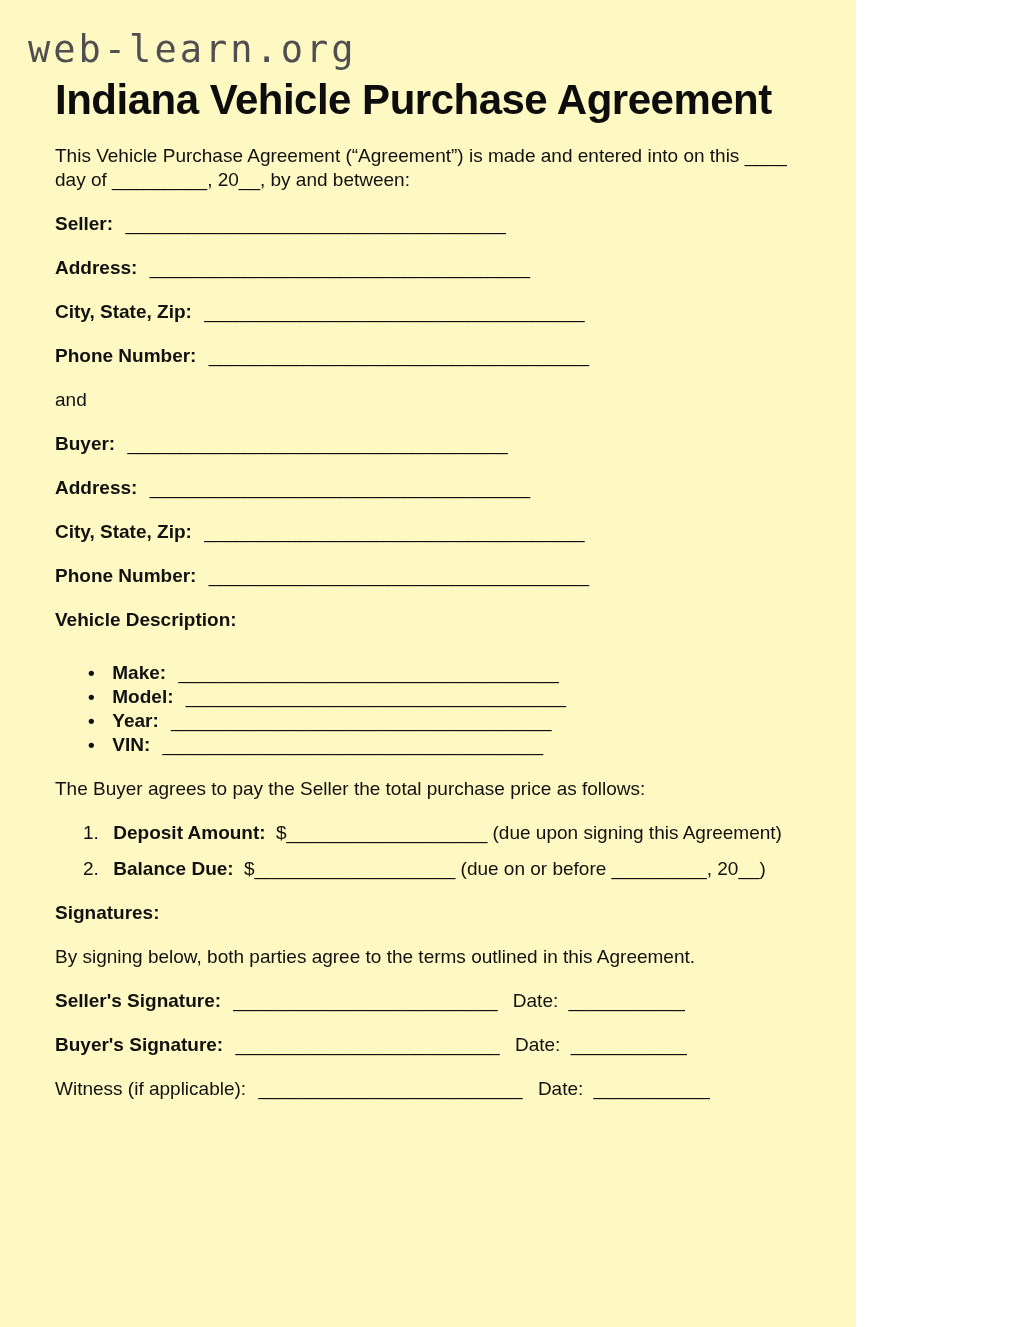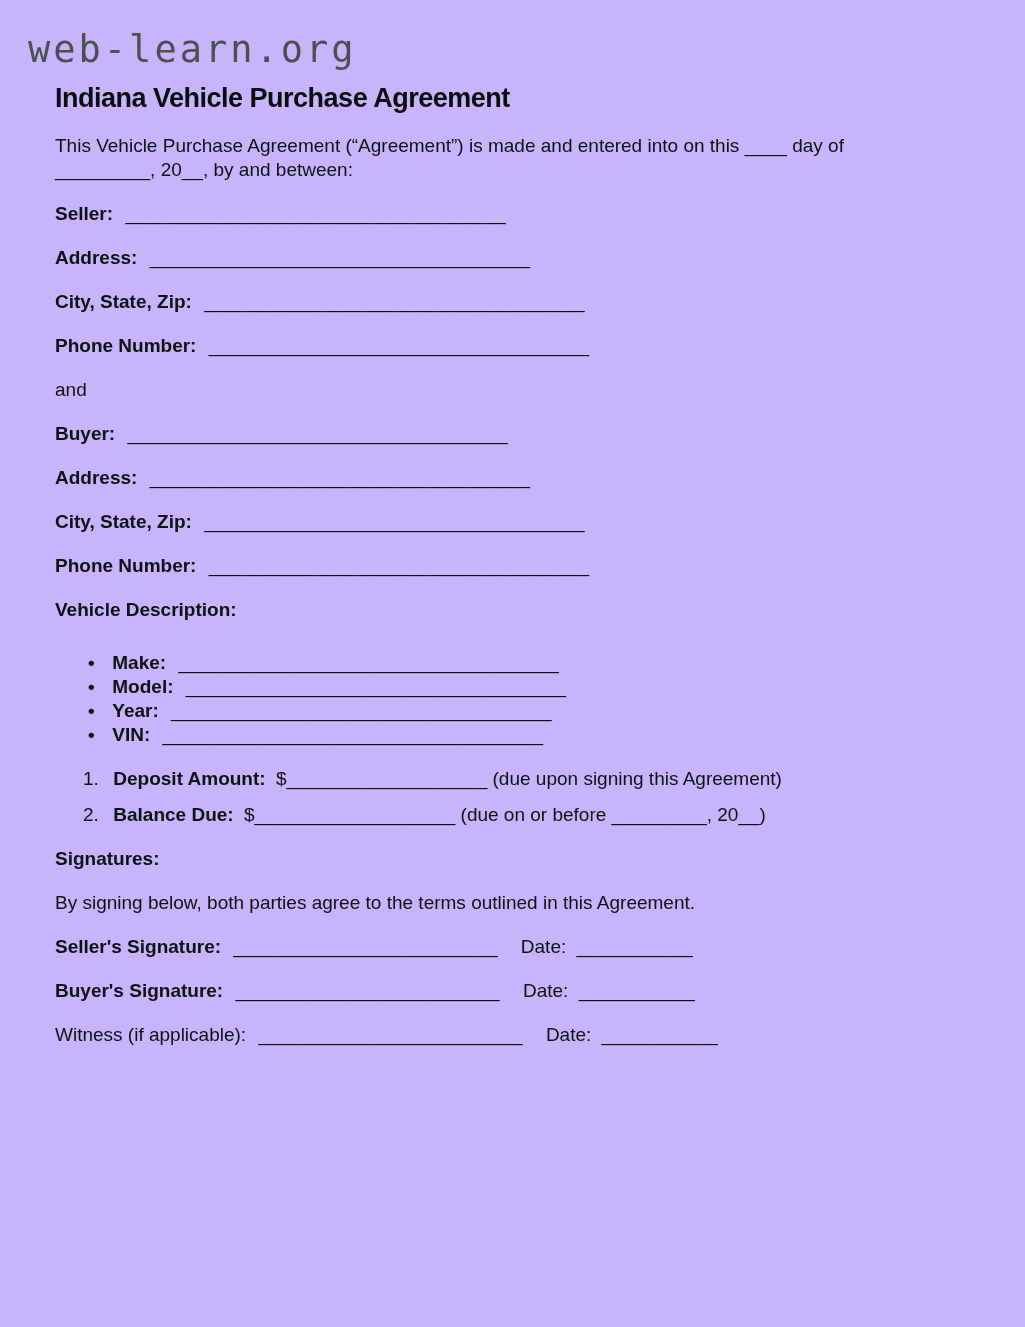--- a/index.html
+++ b/index.html
@@ -1,55 +1,55 @@
 <!DOCTYPE html>
 <html><head>
 <meta charset="utf-8">
 <style>
   * { margin: 0; padding: 0; box-sizing: border-box; }
   html, body { background: #ffffff; }
   .page {
-    width: 1025px;
+    width: 856px;
     height: 1327px;
-    background: #c4b5fd;
+    background: #fef9c3;
     color: #111111;
     font-family: "Liberation Sans", "DejaVu Sans", sans-serif;
     font-size: 19px;
     padding: 30px 58px 20px 55px;
     overflow: hidden;
   }
   .site {
     font-family: "DejaVu Sans Mono", "Liberation Mono", monospace;
     font-size: 37px;
     letter-spacing: 3px;
     color: #4f4f4f;
     margin-left: -27px;
     line-height: 1.1;
   }
   h1.doc-title {
-    font-size: 27px;
+    font-size: 42px;
     font-weight: bold;
     letter-spacing: -0.5px;
-    margin-top: 12px;
+    margin-top: 5px;
     line-height: 1.15;
     color: #0d0d0d;
   }
   p { margin-top: 20px; line-height: 24px; }
   .intro { max-width: 872px; }
   .cert { max-width: 800px; }
   strong.lbl { font-weight: bold; }
   .blank { margin-left: 7px; white-space: nowrap; }
   .blank2 { margin-left: 5px; white-space: nowrap; }
   ul.vehicle-list { margin-top: 29px; list-style: none; padding-left: 33px; }
   ul.vehicle-list li { line-height: 24px; }
   .bullet { display: inline-block; width: 19px; font-weight: bold; }
   .pay-list { margin-top: 20px; padding-left: 28px; }
   .pay-item { margin-top: 12px; line-height: 24px; }
   .pay-num { display: inline-block; min-width: 25px; }
-  .sig-row .date-label { margin-left: 18px; }
+  .sig-row .date-label { margin-left: 10px; }
 </style>
 </head>
 <body>
 
 <div class="page">
 
   <div class="site">web-learn.org</div>
   <h1 class="doc-title">Indiana Vehicle Purchase Agreement</h1>
 
   <p class="intro">This Vehicle Purchase Agreement (“Agreement”) is made and entered into on this ____ day of _________, 20__, by and between:</p>
@@ -112,20 +112,21 @@
       <span class="blank">____________________________________</span>
     </li>
     <li>
       <span class="bullet">•</span>
       <strong class="lbl">VIN:</strong>
       <span class="blank">____________________________________</span>
     </li>
   </ul>
 
 
+  <p>The Buyer agrees to pay the Seller the total purchase price as follows:</p>
 
   <div class="pay-list">
     <p class="pay-item">
       <span class="pay-num">1.</span>
       <strong class="lbl">Deposit Amount:</strong>
       <span class="blank2">$___________________ (due upon signing this Agreement)</span>
     </p>
     <p class="pay-item">
       <span class="pay-num">2.</span>
       <strong class="lbl">Balance Due:</strong>

